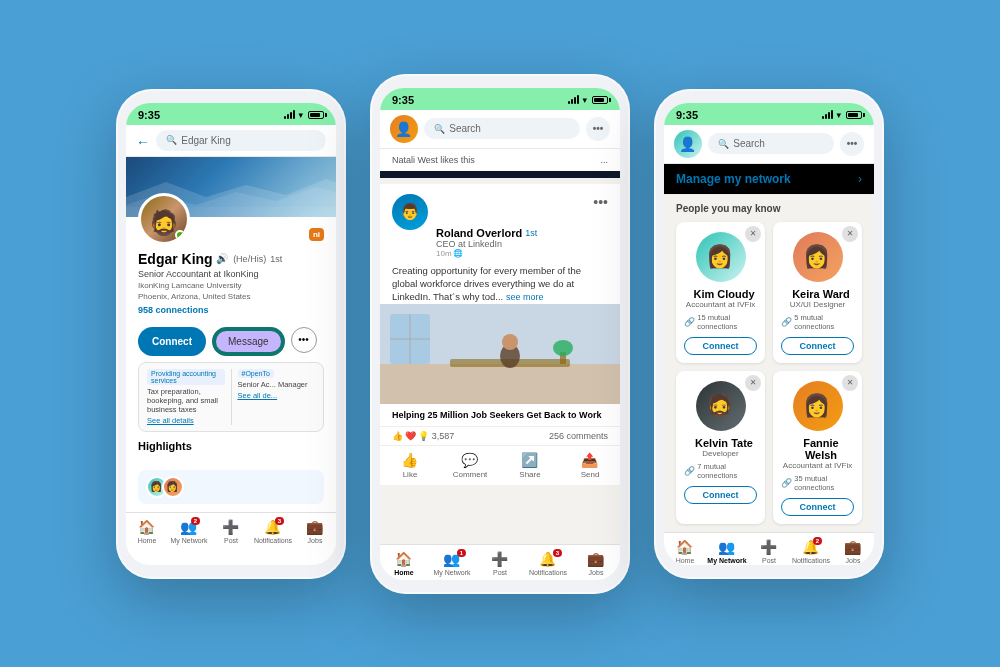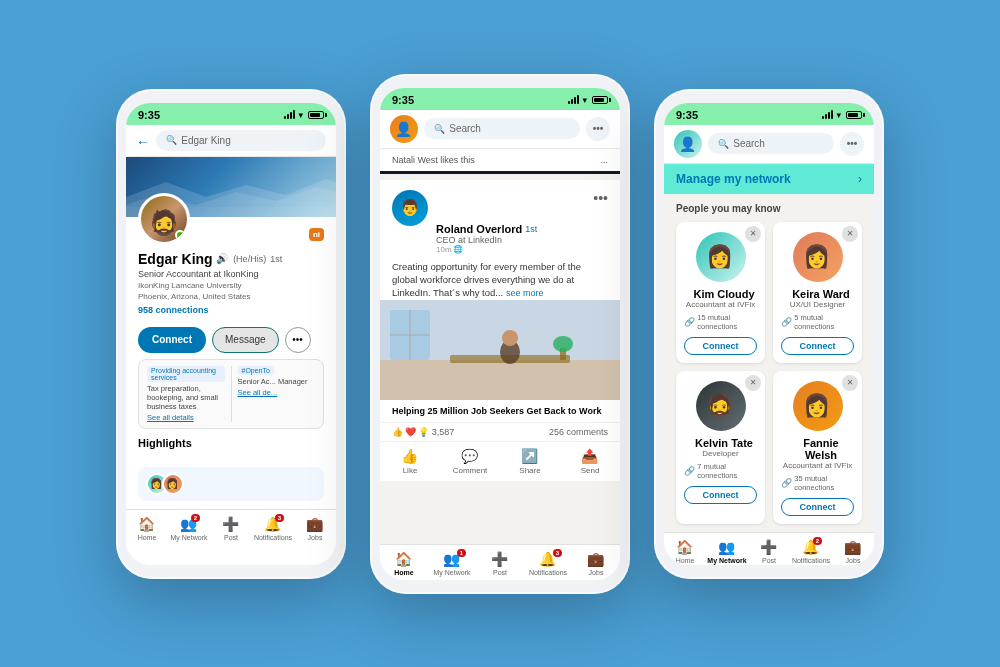--- a/index.html
+++ b/index.html
@@ -248,23 +248,23 @@
       background: #0077b5;
       color: #fff;
       border: none;
       border-radius: 16px;
       padding: 5px 14px;
       font-size: 10px;
       font-weight: 600;
       cursor: pointer;
     }
     .btn-message {
-      background: #e5e5e5;
+      background: #c4b5fd;
       color: #333;
-      border: 1px solid #0f766e;
+      border: 4px solid #0f766e;
       border-radius: 16px;
       padding: 5px 12px;
       font-size: 10px;
       cursor: pointer;
     }
     .btn-more-round {
       background: #fff;
       border: 1px solid #999;
       border-radius: 50%;
       width: 26px;
@@ -391,21 +391,21 @@
     .feed-scroll {
       flex: 1;
       overflow: hidden;
       background: #f3f2ef;
     }
     .feed-likes-bar {
       background: #fff;
       padding: 6px 12px;
       font-size: 9px;
       color: #555;
-      border-bottom: 3px solid #0f172a;
+      border-bottom: 7px solid #0f172a;
       display: flex;
       justify-content: space-between;
       align-items: center;
       gap: 28px;
     }
     .feed-post {
       background: #fff;
       margin-top: 6px;
     }
     .post-header {
@@ -518,21 +518,21 @@
       flex-direction: column;
       align-items: center;
       font-size: 8px;
       color: #666;
       cursor: pointer;
       gap: 2px;
     }
     .post-action-icon { font-size: 14px; }
     
     .manage-network-bar {
-      background: #5eead4;
+      background: #000000;
       padding: 8px 12px;
       display: flex;
       justify-content: space-between;
       align-items: center;
       border-bottom: 1px solid #eee;
     }
     .manage-network-title {
       font-size: 12px;
       font-weight: 700;
       color: #0077b5;

